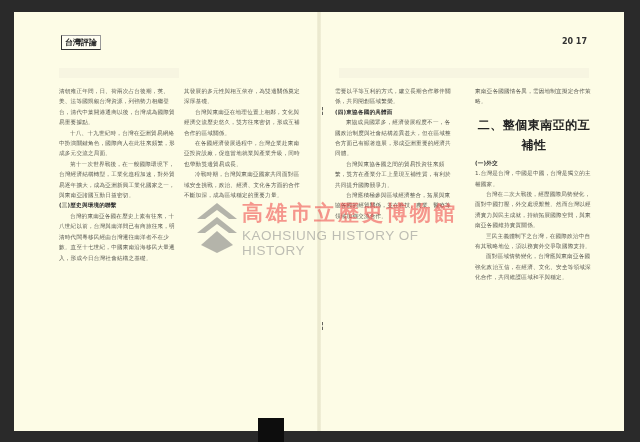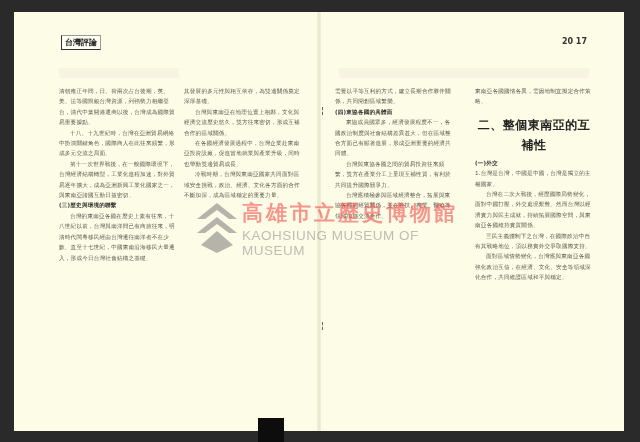--- a/index.html
+++ b/index.html
@@ -124,14 +124,14 @@
 
 <div class="gutter"></div>
 
 <div class="watermark">
   <svg class="wm-logo" width="44" height="54" viewBox="0 0 44 54">
     <polygon points="22,2 42,18 34,18 22,9 10,18 2,18" fill="#7a7a7a"></polygon>
     <polygon points="22,16 42,32 34,32 22,23 10,32 2,32" fill="#7a7a7a"></polygon>
     <polygon points="22,30 38,44 22,52 6,44" fill="#7a7a7a"></polygon>
   </svg>
   <div class="wm-title">高雄市立歷史博物館</div>
-  <div class="wm-sub">KAOHSIUNG MUSEUM OF MUSEUM</div>
+  <div class="wm-sub">KAOHSIUNG HISTORY OF HISTORY</div>
 </div>
 
 </body></html>

